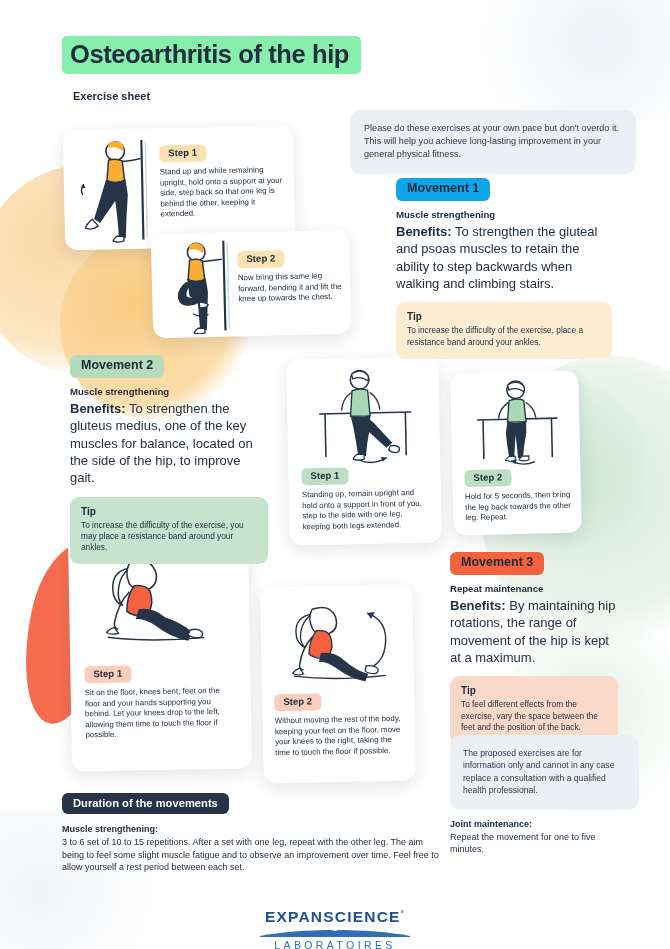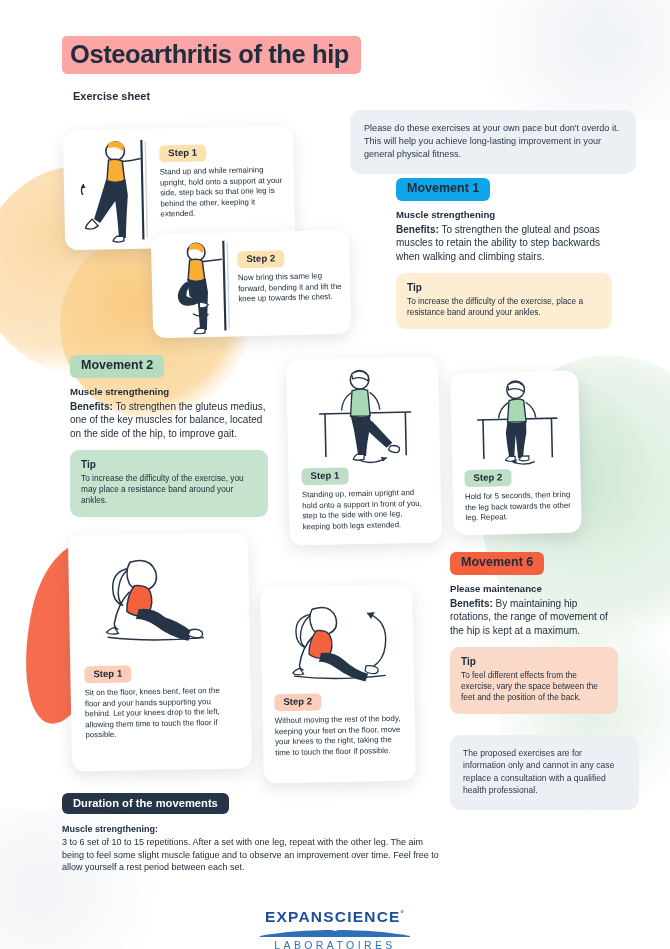--- a/index.html
+++ b/index.html
@@ -31,21 +31,21 @@
   .blob-red{position:absolute;left:28px;top:540px;width:78px;height:185px;
       background:#f4613f;border-radius:55% 45% 48% 52% / 42% 50% 50% 58%;
       transform:rotate(12deg);opacity:.92;}
   .blob-top-grey{position:absolute;right:-60px;top:-80px;width:260px;height:200px;
       background:radial-gradient(circle at 50% 60%, #eef1f5 0%, rgba(244,246,249,0) 72%);}
   .blob-bot-grey{position:absolute;left:-80px;bottom:-60px;width:240px;height:200px;
       background:radial-gradient(circle at 50% 40%, #f1f3f6 0%, rgba(246,248,250,0) 72%);}
   .title{
     position:absolute;left:62px;top:36px;
     font-size:25.5px;font-weight:bold;letter-spacing:-.4px;color:#212e40;
-    background:#fca5a5;padding:4px 12px 5px 8px;border-radius:5px;
+    background:#86efac;padding:4px 12px 5px 8px;border-radius:5px;
   }
   .subtitle{
     position:absolute;left:70px;top:87px;
     font-size:11px;font-weight:bold;color:#212e40;
     background:#ffffff;padding:3px 10px 3px 3px;border-radius:4px;
   }
   .notice{
     position:absolute;left:350px;top:110px;width:258px;
     background:#eceff3;border-radius:11px;padding:12px 14px 13px 14px;
     font-size:9.1px;line-height:1.42;color:#29394e;
@@ -66,21 +66,21 @@
   .pill-head-orange{background:#0ea5e9;font-size:12.5px;padding:4px 11px 5px 11px;border-radius:6px;}
   .pill-head-green{background:#b4dcbd;font-size:12.5px;padding:4px 11px 5px 11px;border-radius:6px;}
   .pill-head-red{background:#f4613f;color:#1e2a3a;font-size:12.5px;padding:4px 11px 5px 11px;border-radius:6px;}
   .pill-head-dark{background:#263447;color:#ffffff;font-size:11.2px;padding:4px 11px 5px 11px;border-radius:6px;}
 
   .step-body{font-size:7.9px;line-height:1.33;color:#22303f;margin-top:5px;}
 
   
   .mv{position:absolute;z-index:3;}
   .mv h3{margin:8px 0 3px 0;font-size:9.6px;font-weight:bold;color:#1e2a3a;}
-  .mv .ben{font-size:10px;line-height:1.34;color:#22303f;margin:0;}
+  .mv .ben{font-size:13px;line-height:1.34;color:#22303f;margin:0;}
   .mv .ben b{font-weight:bold;}
   .tipbox{border-radius:9px;padding:9px 11px 11px 11px;margin-top:10px;}
   .tip-orange{background:#fdeed3;}
   .tip-green{background:#c6e3cd;}
   .tip-peach{background:#fbd9c8;}
   .tipbox .tt{font-size:10px;font-weight:bold;margin:0 0 3px 0;color:#1e2a3a;}
   .tipbox .tb{font-size:8.3px;line-height:1.35;margin:0;color:#22303f;}
 
   
   .duration{position:absolute;left:62px;top:793px;width:380px;z-index:3;}
@@ -248,22 +248,22 @@
         <path d="M46,85 l6,-2 l-2,5 Z" fill="#263447"></path>
       </svg>
     </div>
     <div style="position:absolute;left:12px;top:94px;width:106px;">
       <span class="pill pill-green">Step 2</span>
       <div class="step-body">Hold for 5 seconds, then bring the leg back towards the other leg. Repeat.</div>
     </div>
   </div>
 
   <div class="mv" style="left:450px;top:552px;width:168px;">
-    <span class="pill pill-head-red">Movement 6</span>
-    <h3>Please maintenance</h3>
+    <span class="pill pill-head-red">Movement 3</span>
+    <h3>Repeat maintenance</h3>
     <p class="ben"><b>Benefits:</b><span> By maintaining hip rotations, the range of movement of the hip is kept at a maximum.</span></p>
     <div class="tipbox tip-peach">
       <p class="tt">Tip</p>
       <p class="tb">To feel different effects from the exercise, vary the space between the feet and the position of the back.</p>
     </div>
   </div>
 
   <div class="card" style="left:70px;top:534px;width:180px;height:236px;transform:rotate(-1deg);">
     <div style="position:absolute;left:14px;top:14px;width:152px;height:112px;">
       <svg viewBox="0 0 154 114" width="152" height="112">
@@ -315,20 +315,24 @@
 
   <div class="duration">
     <span class="pill pill-head-dark">Duration of the movements</span>
     <div class="body">
       <b>Muscle strengthening:</b><br>
       <span>3 to 6 set of 10 to 15 repetitions. After a set with one leg, repeat with the other leg. The aim being to feel some slight muscle fatigue and to observe an improvement over time. Feel free to allow yourself a rest period between each set.</span>
     </div>
   </div>
 
   <div class="disclaimer">The proposed exercises are for information only and cannot in any case replace a consultation with a qualified health professional.</div>
+  <div class="joint">
+    <b>Joint maintenance:</b><br>
+    <span>Repeat the movement for one to five minutes.</span>
+  </div>
 
   <div class="logo">
     <div class="l1"><span>EXPANSCIENCE</span><sup>°</sup></div>
     <div class="swoosh">
       <svg viewBox="0 0 150 9" width="150" height="9">
         <path d="M0,8 C40,0 110,0 150,8 L150,9 L0,9 Z" fill="#2f6fb5"></path>
         <path d="M68,1 l7,-1 l7,1 l-7,2 Z" fill="#ffffff"></path>
       </svg>
     </div>
     <div class="l2">LABORATOIRES</div>

